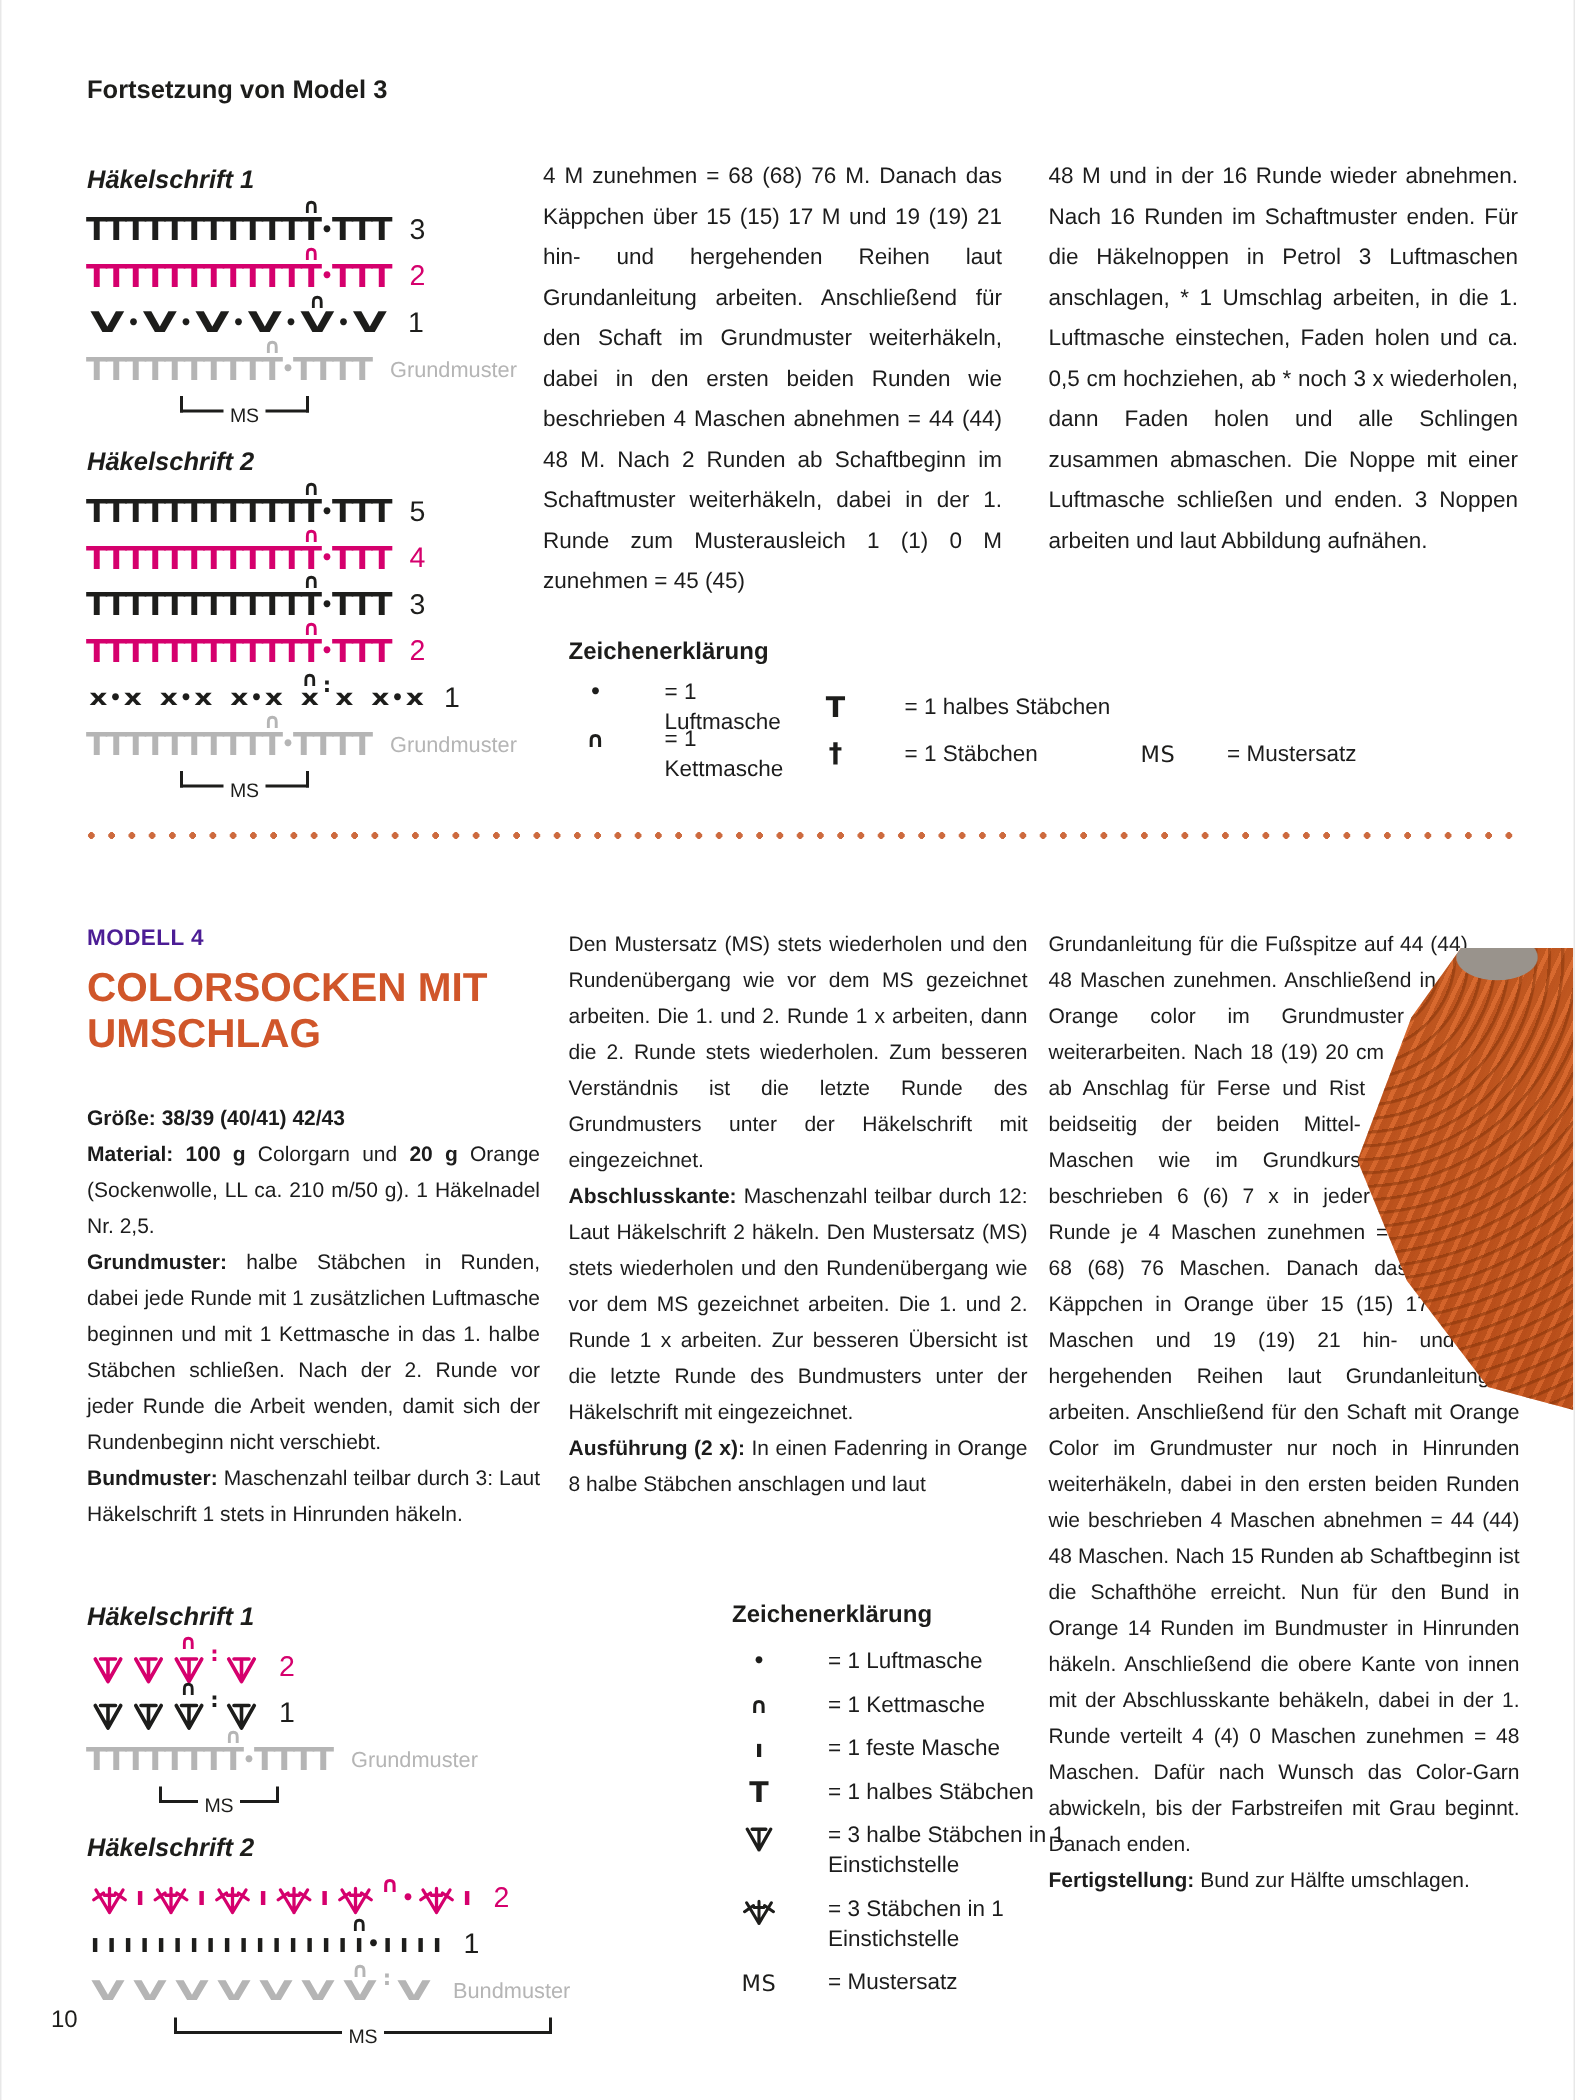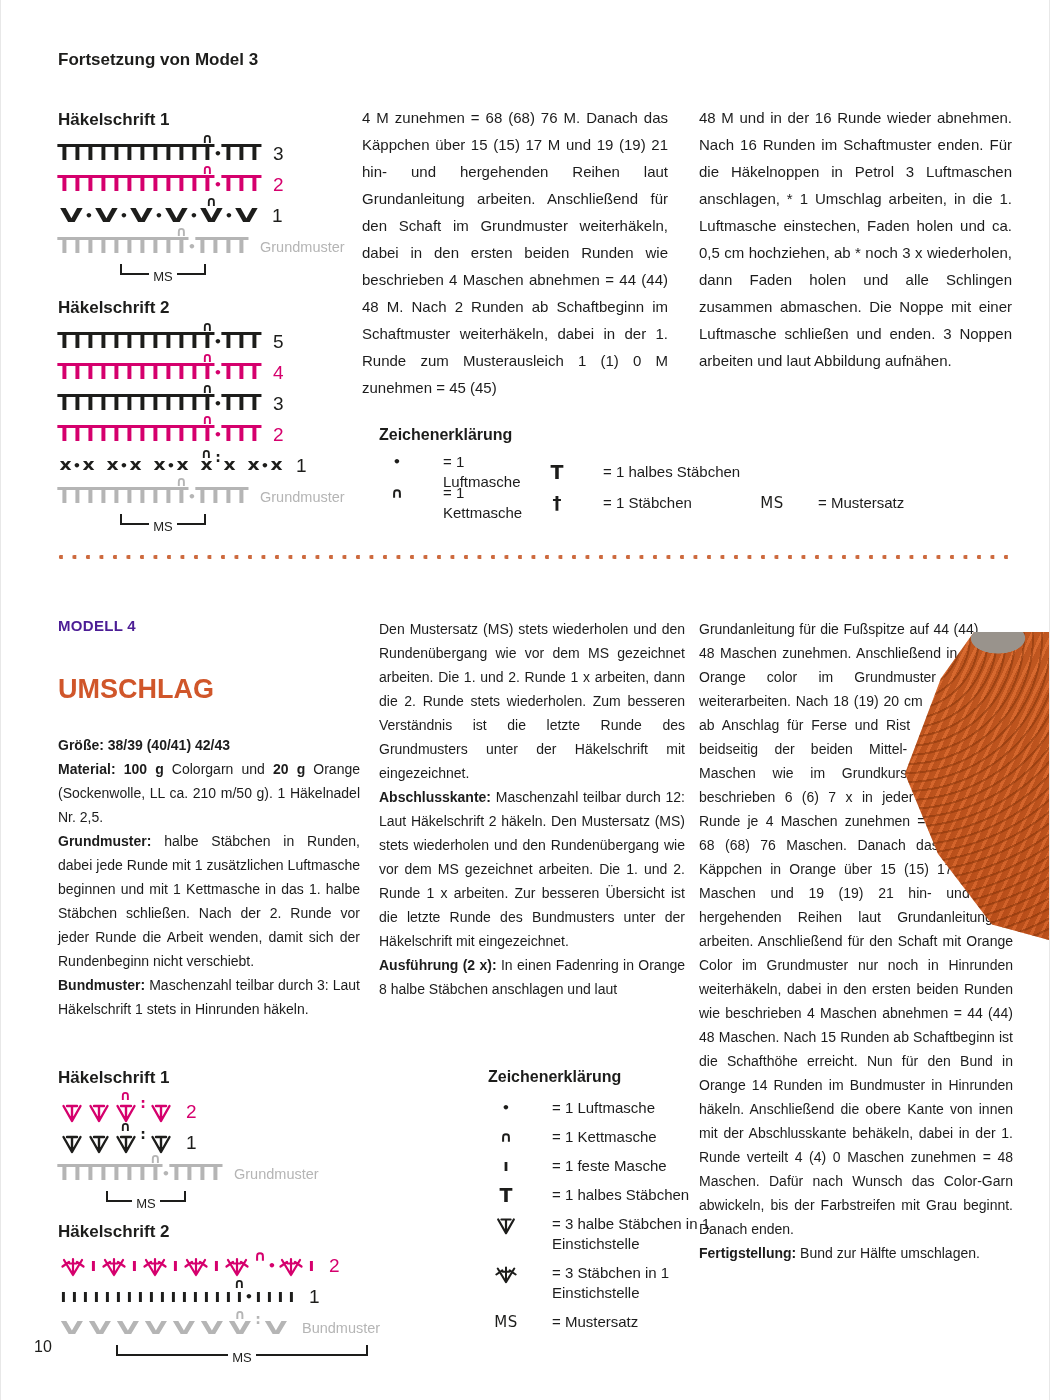--- a/index.html
+++ b/index.html
@@ -33,21 +33,21 @@
   
   .kicker{font-size:15px;font-weight:bold;letter-spacing:.3px;color:#4c1d95;margin-bottom:9px;}
   .m4title{font-size:27px;line-height:31px;font-weight:bold;color:#d0562a;margin-bottom:28px;}
 
   
   .chart{position:absolute;}
   #t-ch1{left:57px;top:110px;}
   #t-ch2{left:57px;top:298px;}
   #b-ch1{left:57px;top:1068px;}
   #b-ch2{left:57px;top:1222px;}
-  .chart .ctitle{font-size:17px;font-weight:bold;color:#1d1d1b;margin-bottom:8px;}
+  .chart .ctitle{font-size:17px;font-weight:bold;color:#1d1d1b;margin-bottom:8px;font-style:italic;}
   .crow{display:flex;align-items:center;height:31px;}
   .crow.r-ink{color:#1d1d1b;}
   .crow.r-mag{color:#d5006d;}
   .crow.r-gry{color:#b5b5b5;}
   .sym{display:inline-flex;justify-content:center;width:13px;font-weight:bold;
        font-size:21px;line-height:1;font-family:"DejaVu Sans",sans-serif;}
   .sym.lm{width:8px;font-size:13px;}
   .sym.dd{width:8px;font-size:14px;align-self:flex-start;margin-top:0;}
   .sym.km{width:16px;font-size:15px;align-self:flex-start;margin-top:-1px;}
   .sym.fm{width:11px;font-size:17px;}
@@ -391,21 +391,21 @@
           <span class="ltxt">= Mustersatz</span>
         </div>
       </div>
   </div>
 
   <div class="divider"></div>
 
   <div class="col m4" id="m4-c1">
     <div class="kicker">MODELL 4</div>
     <div class="m4title">
-      <br>
+      <span>COLORSOCKEN MIT</span><br>
       <span>UMSCHLAG</span>
     </div>
     <div id="m4-c1-paras">
         <p class="para"><b>Größe: 38/39 (40/41) 42/43</b></p>
         <p class="para"><b>Material: 100 g</b><span> Colorgarn und </span><b>20 g</b><span> Orange (Sockenwolle, LL ca. 210 m/50 g). 1 Häkelnadel Nr. 2,5.</span></p>
         <p class="para"><b>Grundmuster:</b><span> halbe Stäbchen in Runden, dabei jede Runde mit 1 zusätzlichen Luftmasche beginnen und mit 1 Kettmasche in das 1. halbe Stäbchen schließen. Nach der 2. Runde vor jeder Runde die Arbeit wenden, damit sich der Rundenbeginn nicht verschiebt.</span></p>
         <p class="para"><b>Bundmuster:</b><span> Maschenzahl teilbar durch 3: Laut Häkelschrift 1 stets in Hinrunden häkeln.</span></p>
       </div>
   </div>
 

